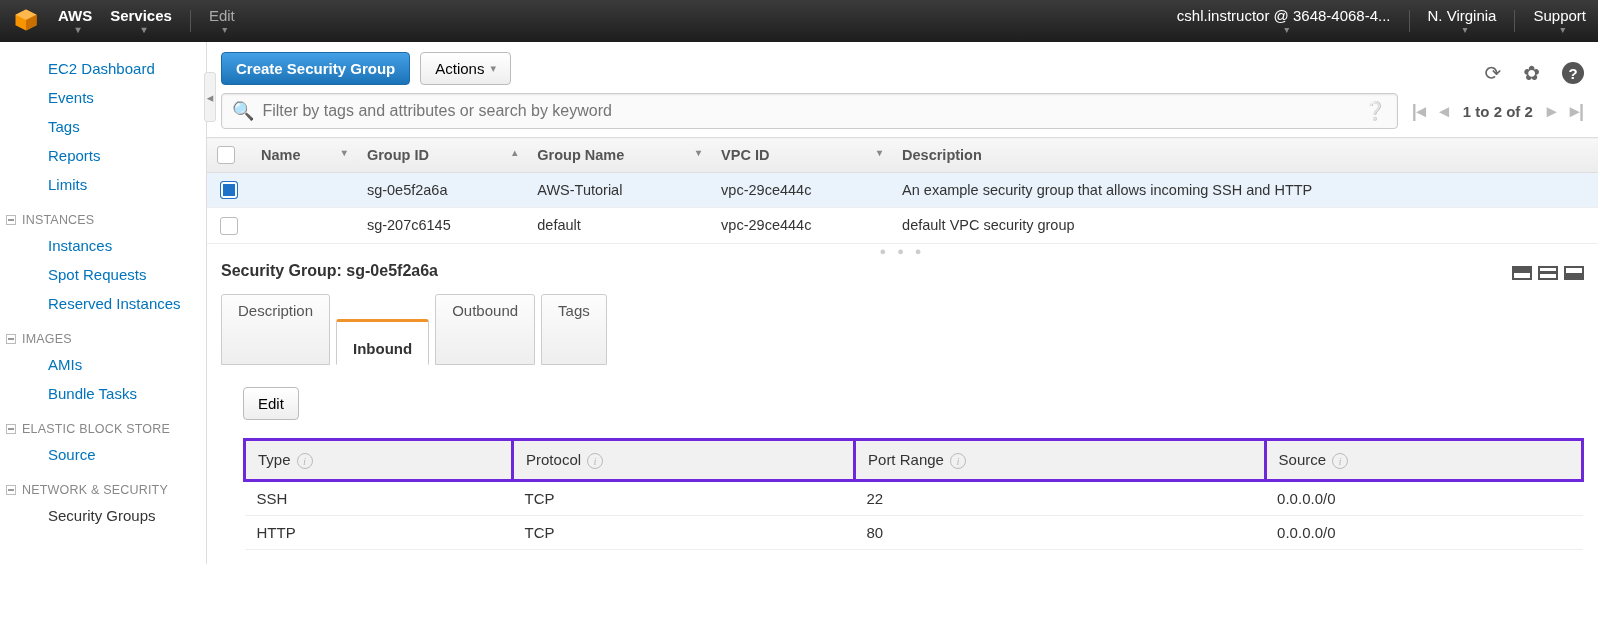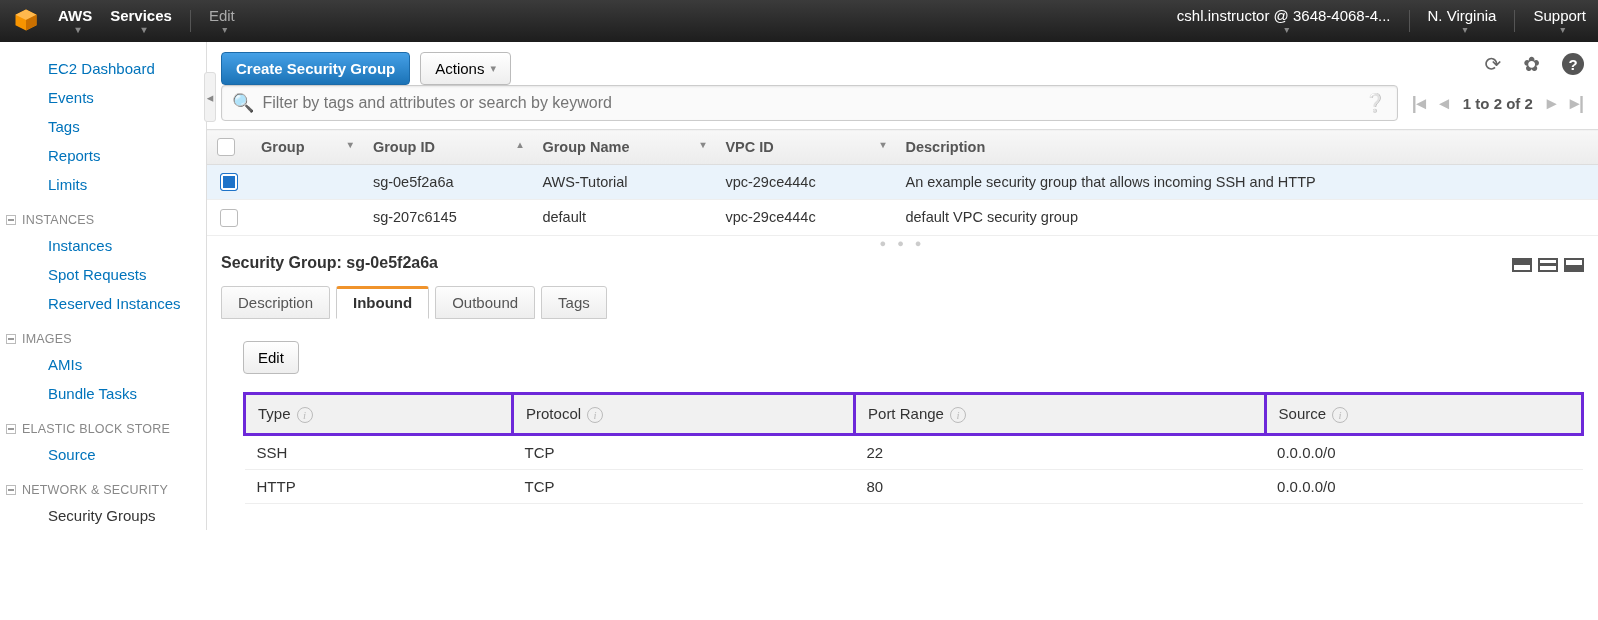--- a/index.html
+++ b/index.html
@@ -19,21 +19,21 @@
   .sidebar { width: 206px; padding: 12px 0 0 0; font-size:15px; position:relative;}
   .collapse-handle { position:absolute; right:-10px; top:30px; width:12px; height:50px; background:#f2f2f2; border:1px solid #ddd; border-radius:3px; display:flex; align-items:center; justify-content:center; color:#888; font-size:13px; cursor:pointer;}
   .sidebar a { display:block; padding: 6px 24px; color:#0073bb; text-decoration:none; font-size:15px;margin-left:24px;}
   .sidebar a.active { color:#333; font-weight:400; }
   .sidebar .section-head { padding: 14px 18px 4px 6px; color:#888; font-size:12.5px; letter-spacing:.2px;}
   .sidebar .section-head .minus { display:inline-block; width:10px; height:10px; border:1px solid #bbb; position:relative; margin-right:6px; top:1px;}
   .sidebar .section-head .minus::after { content:""; position:absolute; left:1px; right:1px; top:3px; height:2px; background:#999;}
   
   
   .content { flex:1; border-left:1px solid #ddd;}
-  .toolbar { display:flex; align-items:flex-start; padding:10px 14px 0; gap:10px;}
+  .toolbar { display:flex; align-items:flex-end; padding:10px 14px 8px; gap:10px;}
   .btn { border:1px solid #bbb; border-radius:4px; padding:7px 14px; font-size:15px; background:linear-gradient(#fff,#eee); cursor:pointer; display:inline-flex; align-items:center; gap:6px;}
   .btn-primary { background:linear-gradient(#45a0e6,#1b73b7); border-color:#1b6aa9; color:#fff; font-weight:600;}
   .toolbar-icons { margin-left:auto; display:flex; gap:22px; align-items:center; color:#666; font-size:20px;}
   .toolbar-icons span { cursor:pointer; }
   
   .filterbar { display:flex; align-items:center; padding: 0 14px 8px; gap:14px;}
   .searchbox { flex:1; display:flex; align-items:center; border:1px solid #ccc; border-radius:4px; background:#fafafa; padding:6px 10px; box-shadow: inset 0 1px 2px rgba(0,0,0,.08);}
   .searchbox input { flex:1; border:none; outline:none; background:transparent; font-size:16px; color:#555;}
   .searchbox .mag { color:#aaa; margin-right:8px; font-size:18px;}
   .searchbox .help { color:#bbb; font-size:18px;}
@@ -56,21 +56,21 @@
   .detail-head { display:flex; align-items:flex-end; }
   .detail-head h3 { font-size:16px; font-weight:700; }
   .layout-icons { margin-left:auto; display:flex; gap:6px;}
   .layout-icons span { width:20px; height:14px; border:2px solid #555; display:inline-block; cursor:pointer;}
   .layout-icons .l1 { background:linear-gradient(#555 50%, #fff 50%);}
   .layout-icons .l2 { background:linear-gradient(#fff 35%, #555 35% 65%, #fff 65%);}
   .layout-icons .l3 { background:linear-gradient(#fff 50%, #555 50%);}
   
   .tabs { display:flex; gap:6px; margin-top:14px; }
   .tab { border:1px solid #ccc; border-radius:3px 3px 0 0; background:linear-gradient(#fdfdfd,#eee); padding:7px 16px; font-size:15px; color:#555; cursor:pointer;}
-  .tab.active { background:#fff; border-bottom-color:#fff; border-top:3px solid #f0932b; font-weight:700; color:#333; padding-top:5px;}
+  .tab.active { background:#fff; border-bottom-color:#fff; border-top:3px solid #f0932b; font-weight:700; color:#333; padding-top:18px;margin-top:25px;}
   
   .tab-body { padding-top: 22px; }
   table.rules { width: calc(100% - 22px); margin-left:22px; border-collapse:collapse; font-size:15px;}
   table.rules thead th { text-align:left; background:#f1f1f1; border:3px solid #6d28d9; padding:10px 12px; font-weight:400; color:#333;}
   table.rules tbody td { padding:8px 12px; border-bottom:1px solid #eee; }
   .info-i { display:inline-block; width:16px; height:16px; border:1.5px solid #bbb; border-radius:50%; color:#bbb; font-size:11px; line-height:14px; text-align:center; margin-left:6px; font-style:italic; font-family:Georgia,serif;}
 </style>
 </head>
 <body>
 
@@ -164,21 +164,21 @@
         <span class="info">1 to 2 of 2</span>
         <span>▸</span>
         <span>▸|</span>
       </div>
     </div>
 
     <table class="sg">
       <thead>
         <tr>
           <th class="chk-col"><span class="chk"></span></th>
-          <th><span>Group</span><span class="sort">▾</span></th>
+          <th><span>Name</span><span class="sort">▾</span></th>
           <th><span>Group ID</span><span class="sort">▴</span></th>
           <th><span>Group Name</span><span class="sort">▾</span></th>
           <th><span>VPC ID</span><span class="sort">▾</span></th>
           <th><span>Description</span></th>
         </tr>
       </thead>
       <tbody>
         <tr class="selected">
           <td class="chk-col"><span class="chk checked"></span></td>
           <td></td>

